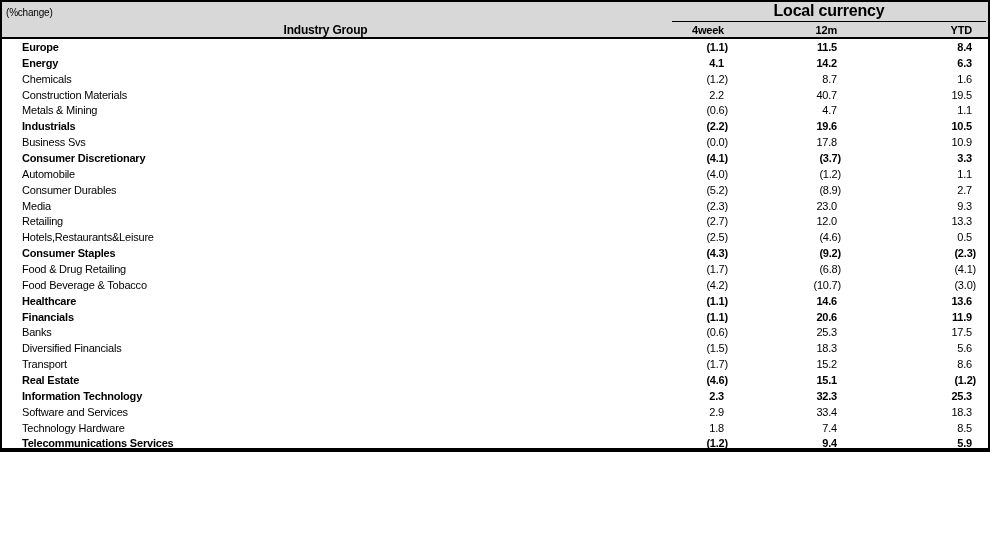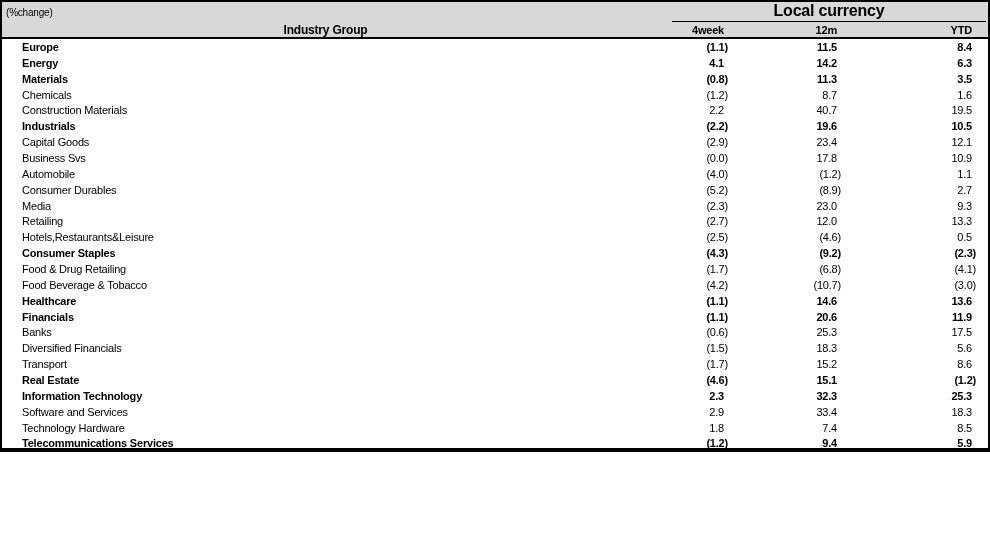--- a/index.html
+++ b/index.html
@@ -104,56 +104,56 @@
           <td class="num paren">(1.1)</td>
           <td class="num">11.5</td>
           <td class="num">8.4</td>
         </tr>
         <tr class="group">
           <td class="lbl">Energy</td>
           <td class="num">4.1</td>
           <td class="num">14.2</td>
           <td class="num">6.3</td>
         </tr>
-        <tr class="group">
-          <td class="lbl">Materials</td>
-          <td class="num paren">(0.8)</td>
-          <td class="num">11.3</td>
-          <td class="num">3.5</td>
-        </tr>
         <tr>
           <td class="lbl sub">Chemicals</td>
           <td class="num paren">(1.2)</td>
           <td class="num">8.7</td>
           <td class="num">1.6</td>
         </tr>
         <tr>
           <td class="lbl sub">Construction Materials</td>
           <td class="num">2.2</td>
           <td class="num">40.7</td>
           <td class="num">19.5</td>
         </tr>
+        <tr>
+          <td class="lbl sub">Metals &amp; Mining</td>
+          <td class="num paren">(0.6)</td>
+          <td class="num">4.7</td>
+          <td class="num">1.1</td>
+        </tr>
         <tr class="group">
           <td class="lbl">Industrials</td>
           <td class="num paren">(2.2)</td>
           <td class="num">19.6</td>
           <td class="num">10.5</td>
         </tr>
         <tr>
-          <td class="lbl sub">Capital Goods</td>
-          <td class="num paren">(2.9)</td>
-          <td class="num">23.4</td>
-          <td class="num">12.1</td>
-        </tr>
-        <tr>
           <td class="lbl sub">Business Svs</td>
           <td class="num paren">(0.0)</td>
           <td class="num">17.8</td>
           <td class="num">10.9</td>
         </tr>
+        <tr class="group">
+          <td class="lbl">Consumer Discretionary</td>
+          <td class="num paren">(4.1)</td>
+          <td class="num paren">(3.7)</td>
+          <td class="num">3.3</td>
+        </tr>
         <tr>
           <td class="lbl sub">Automobile</td>
           <td class="num paren">(4.0)</td>
           <td class="num paren">(1.2)</td>
           <td class="num">1.1</td>
         </tr>
         <tr>
           <td class="lbl sub">Consumer Durables</td>
           <td class="num paren">(5.2)</td>
           <td class="num paren">(8.9)</td>

